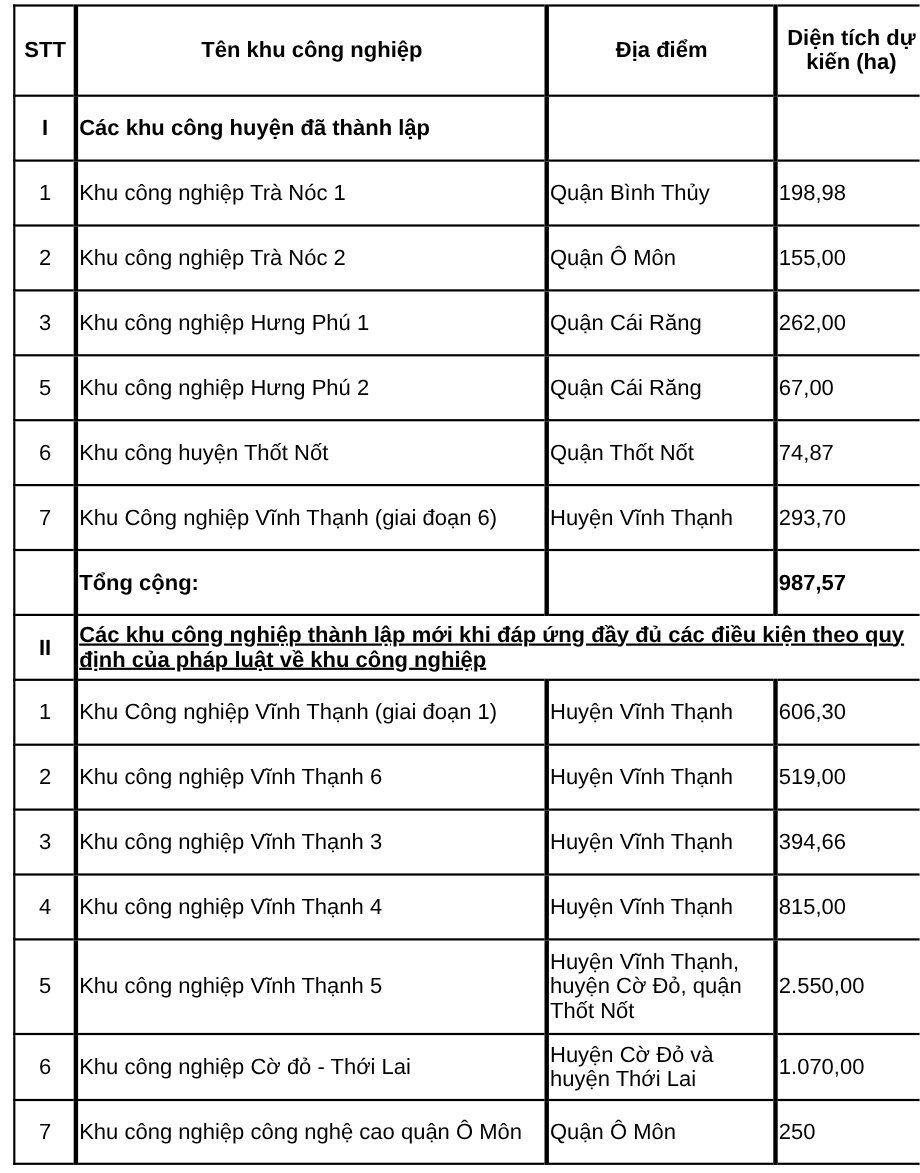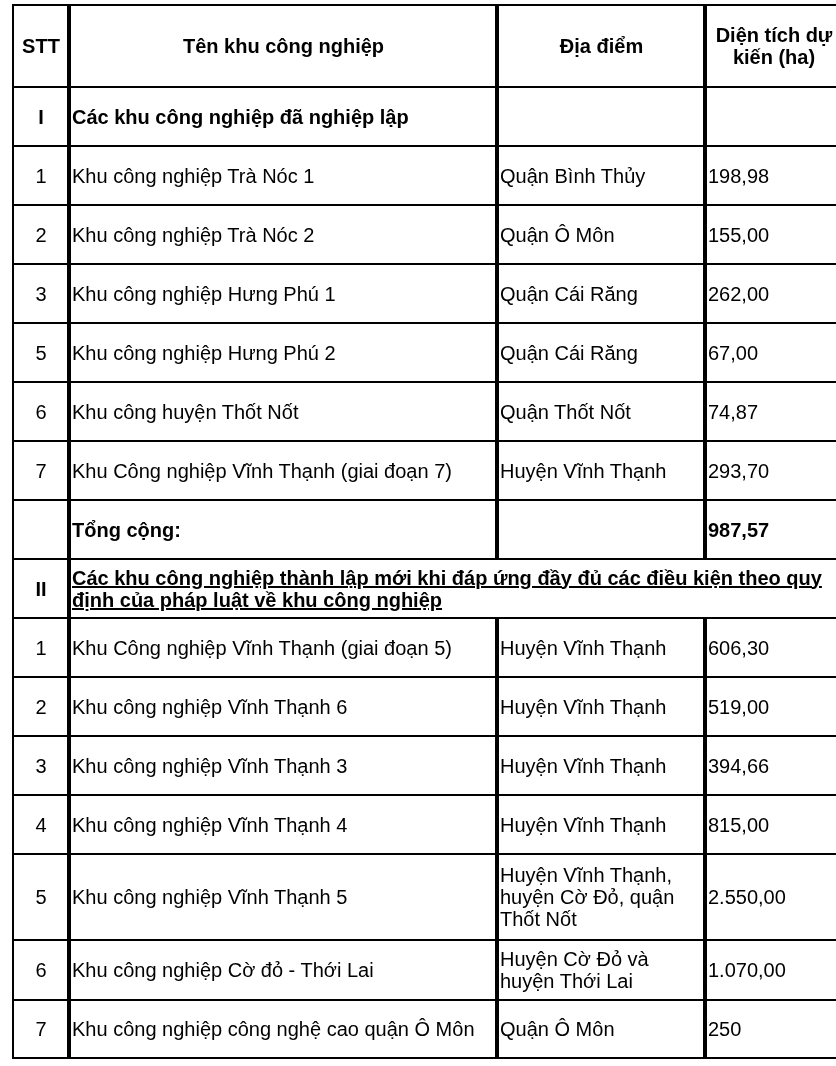--- a/index.html
+++ b/index.html
@@ -40,21 +40,21 @@
     <tr class="h-head">
       <th class="stt-h">STT</th>
       <th class="vline-thick">Tên khu công nghiệp</th>
       <th class="vline-thick">Địa điểm</th>
       <th class="vline-thick area-h">Diện tích dự kiến (ha)</th>
     </tr>
   </thead>
   <tbody>
     <tr class="h-std">
       <td class="stt bold">I</td>
-      <td class="bold vline-thick">Các khu công nghiệp đã nghiệp lập</td>
+      <td class="bold vline-thick">Các khu công huyện đã thành lập</td>
       <td class="vline-thick"></td>
       <td class="vline-thick"></td>
     </tr>
     <tr class="h-std">
       <td class="stt">1</td>
       <td class="vline-thick">Khu công nghiệp Trà Nóc 1</td>
       <td class="vline-thick">Quận Bình Thủy</td>
       <td class="vline-thick">198,98</td>
     </tr>
     <tr class="h-std">
@@ -76,37 +76,37 @@
       <td class="vline-thick">67,00</td>
     </tr>
     <tr class="h-std">
       <td class="stt">6</td>
       <td class="vline-thick">Khu công huyện Thốt Nốt</td>
       <td class="vline-thick">Quận Thốt Nốt</td>
       <td class="vline-thick">74,87</td>
     </tr>
     <tr class="h-std">
       <td class="stt">7</td>
-      <td class="vline-thick">Khu Công nghiệp Vĩnh Thạnh (giai đoạn 7)</td>
+      <td class="vline-thick">Khu Công nghiệp Vĩnh Thạnh (giai đoạn 6)</td>
       <td class="vline-thick">Huyện Vĩnh Thạnh</td>
       <td class="vline-thick">293,70</td>
     </tr>
     <tr class="h-std">
       <td class="stt"></td>
       <td class="bold vline-thick">Tổng cộng:</td>
       <td class="vline-thick"></td>
       <td class="bold vline-thick">987,57</td>
     </tr>
     <tr class="h-std">
       <td class="stt bold">II</td>
       <td class="bold vline-thick sec-II" colspan="3">Các khu công nghiệp thành lập mới khi đáp ứng đầy đủ các điều kiện theo quy định của pháp luật về khu công nghiệp</td>
     </tr>
     <tr class="h-std">
       <td class="stt">1</td>
-      <td class="vline-thick">Khu Công nghiệp Vĩnh Thạnh (giai đoạn 5)</td>
+      <td class="vline-thick">Khu Công nghiệp Vĩnh Thạnh (giai đoạn 1)</td>
       <td class="vline-thick">Huyện Vĩnh Thạnh</td>
       <td class="vline-thick">606,30</td>
     </tr>
     <tr class="h-std">
       <td class="stt">2</td>
       <td class="vline-thick">Khu công nghiệp Vĩnh Thạnh 6</td>
       <td class="vline-thick">Huyện Vĩnh Thạnh</td>
       <td class="vline-thick">519,00</td>
     </tr>
     <tr class="h-std">

